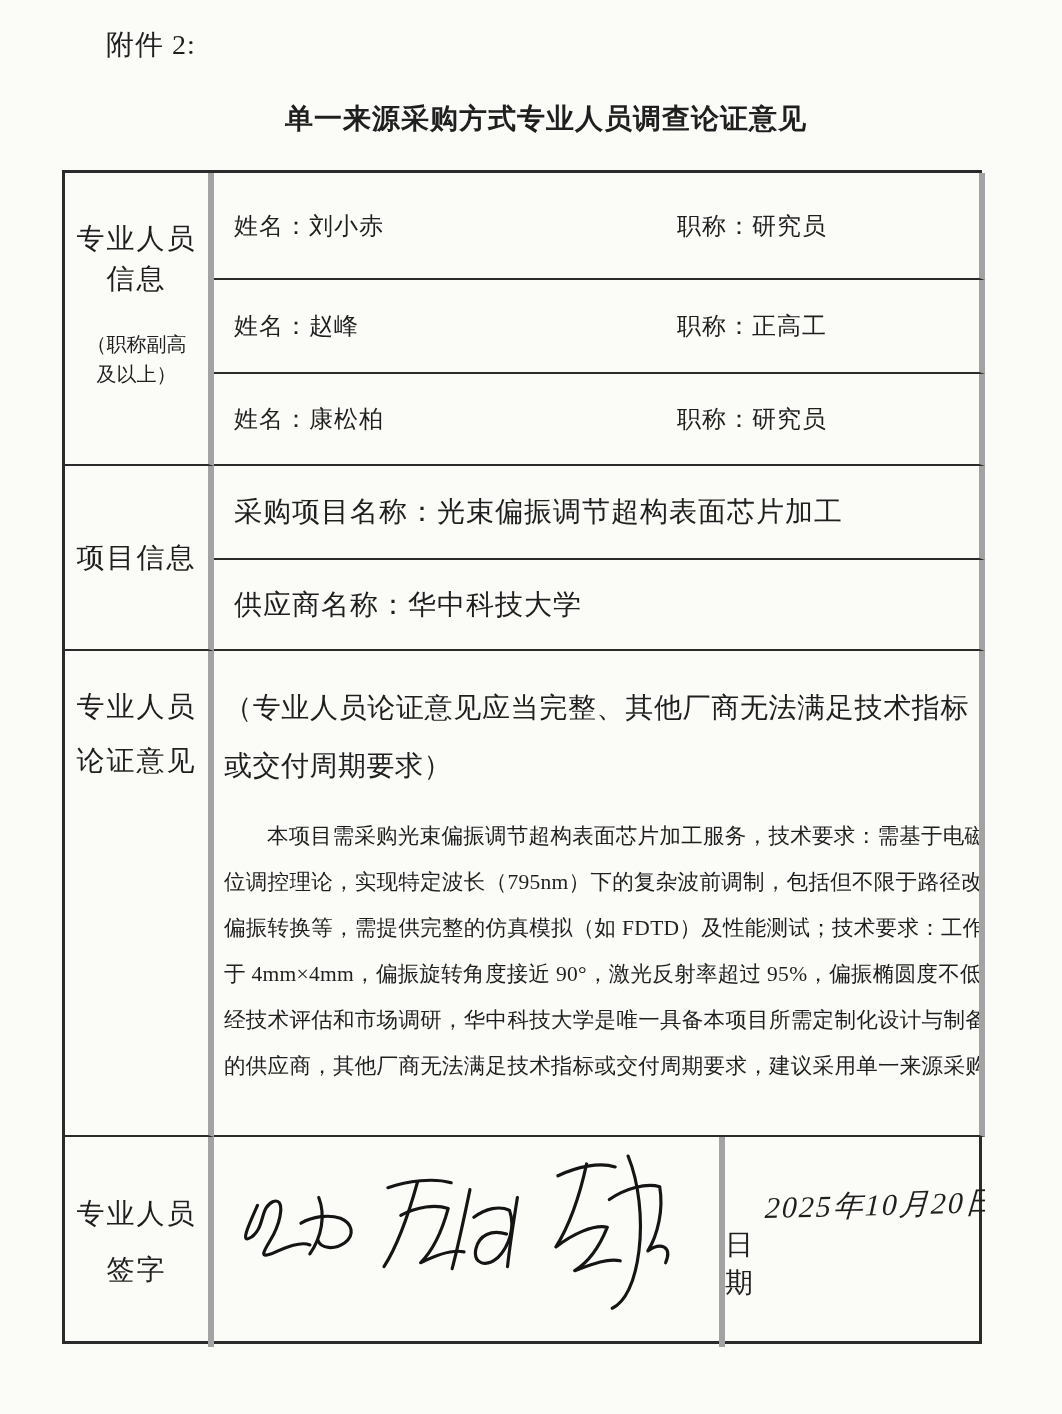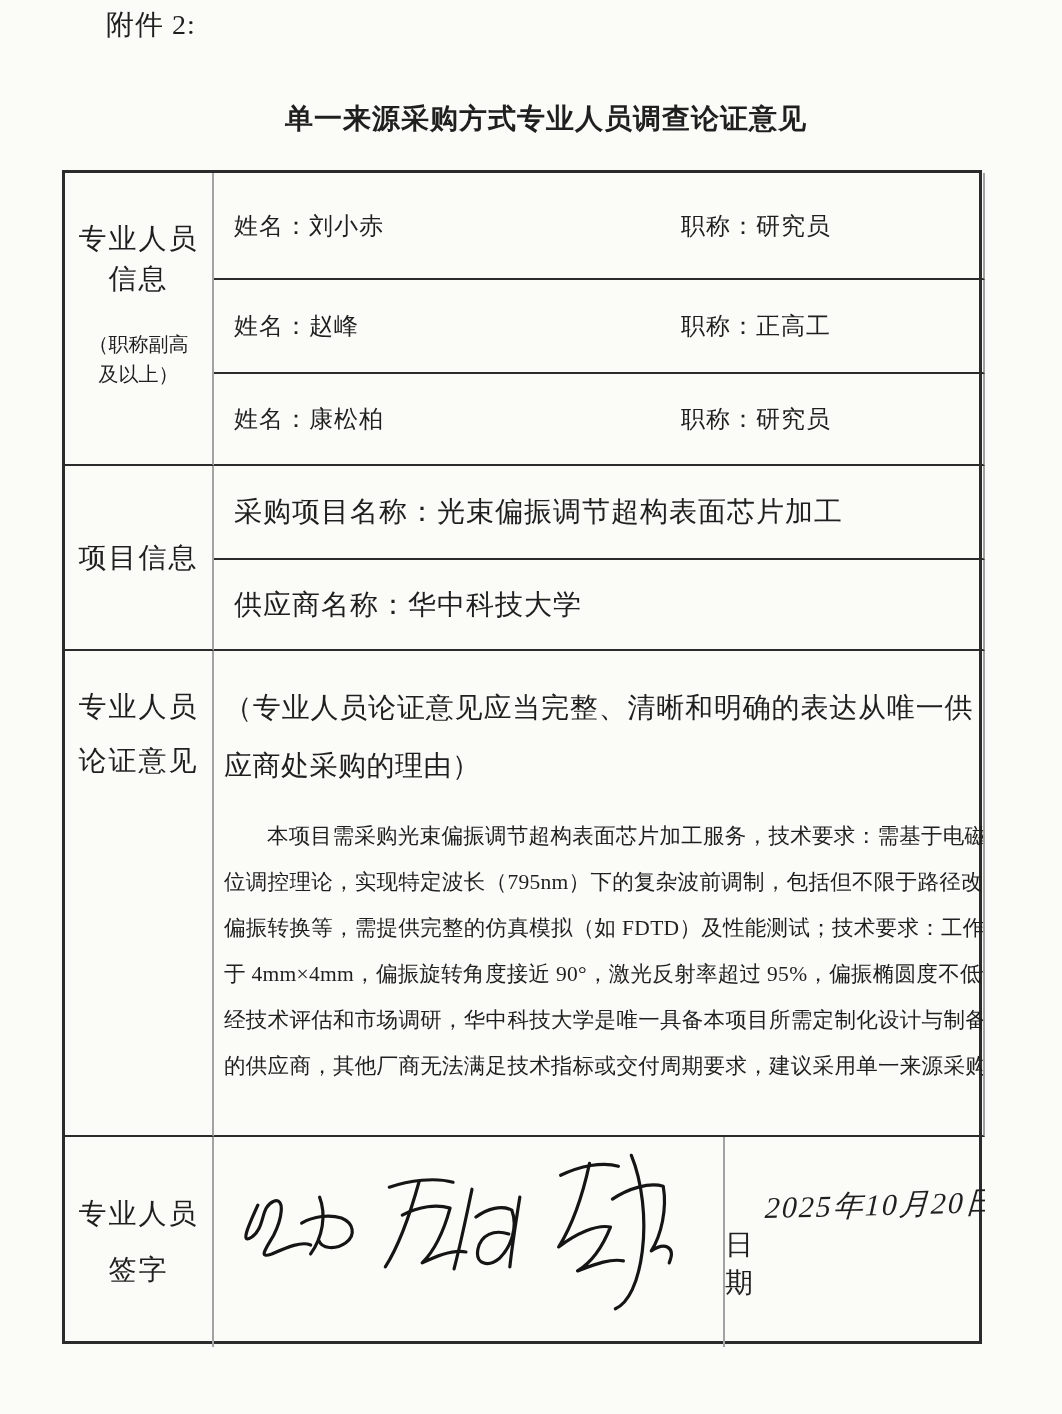--- a/index.html
+++ b/index.html
@@ -4,38 +4,38 @@
 <style>
   html,body{margin:0;padding:0;}
   body{
     width:1062px;height:1414px;position:relative;
     background:#fbfbf8;
     font-family:"Liberation Serif","DejaVu Serif",serif;
     color:#1f1f1f;
     overflow:hidden;
   }
   .attachment{
-    position:absolute;left:106px;top:6px;
+    position:absolute;left:106px;top:26px;
     font-size:28px;letter-spacing:1px;
   }
   .doc-title{
     position:absolute;left:0;right:0;top:100px;
     text-align:center;padding-left:30px;
     font-size:28px;font-weight:700;letter-spacing:1px;
   }
   .form-table{
     position:absolute;left:62px;top:170px;width:920px;height:1174px;
     display:grid;
     grid-template-columns:149px 511px 260px;
     grid-template-rows:107px 94px 92px 94px 91px 486px 210px;
     border:3px solid #2b2b2b;
     box-sizing:border-box;
   }
   .cell{
-    border-right:2px solid #a3a3a3;
+    border-right:6px solid #a3a3a3;
     border-bottom:2px solid #2b2b2b;
     box-sizing:border-box;position:relative;overflow:hidden;
   }
   .cell.last-col{border-right:none;}
   .cell.last-row{border-bottom:none;}
   
   .hdr{
     display:flex;flex-direction:column;align-items:center;
     font-size:28px;letter-spacing:2px;text-align:center;
   }
@@ -123,21 +123,21 @@
   </div>
   <div class="cell text-row" style="grid-column:2/4;grid-row:5;">
     <span>供应商名称：华中科技大学</span>
   </div>
 
   <div class="cell hdr hdr-opinion" style="grid-column:1;grid-row:6;">
     <span class="h-line">专业人员</span>
     <span class="h-line h-line2">论证意见</span>
   </div>
   <div class="cell opinion-cell" style="grid-column:2/4;grid-row:6;">
-    <div class="opinion-intro">（专业人员论证意见应当完整、清晰和明确的表达从唯一供应商处采购的理由）</div>
+    <div class="opinion-intro">（专业人员论证意见应当完整、其他厂商无法满足技术指标或交付周期要求）</div>
     <div class="opinion-body">
       <div class="body-line first">本项目需采购光束偏振调节超构表面芯片加工服务，技术要求：需基于电磁波相</div>
       <div class="body-line">位调控理论，实现特定波长（795nm）下的复杂波前调制，包括但不限于路径改变、</div>
       <div class="body-line">偏振转换等，需提供完整的仿真模拟（如 FDTD）及性能测试；技术要求：工作区域大</div>
       <div class="body-line">于 4mm×4mm，偏振旋转角度接近 90°，激光反射率超过 95%，偏振椭圆度不低于 98%。</div>
       <div class="body-line">经技术评估和市场调研，华中科技大学是唯一具备本项目所需定制化设计与制备能力</div>
       <div class="body-line">的供应商，其他厂商无法满足技术指标或交付周期要求，建议采用单一来源采购方式</div>
     </div>
   </div>
 

